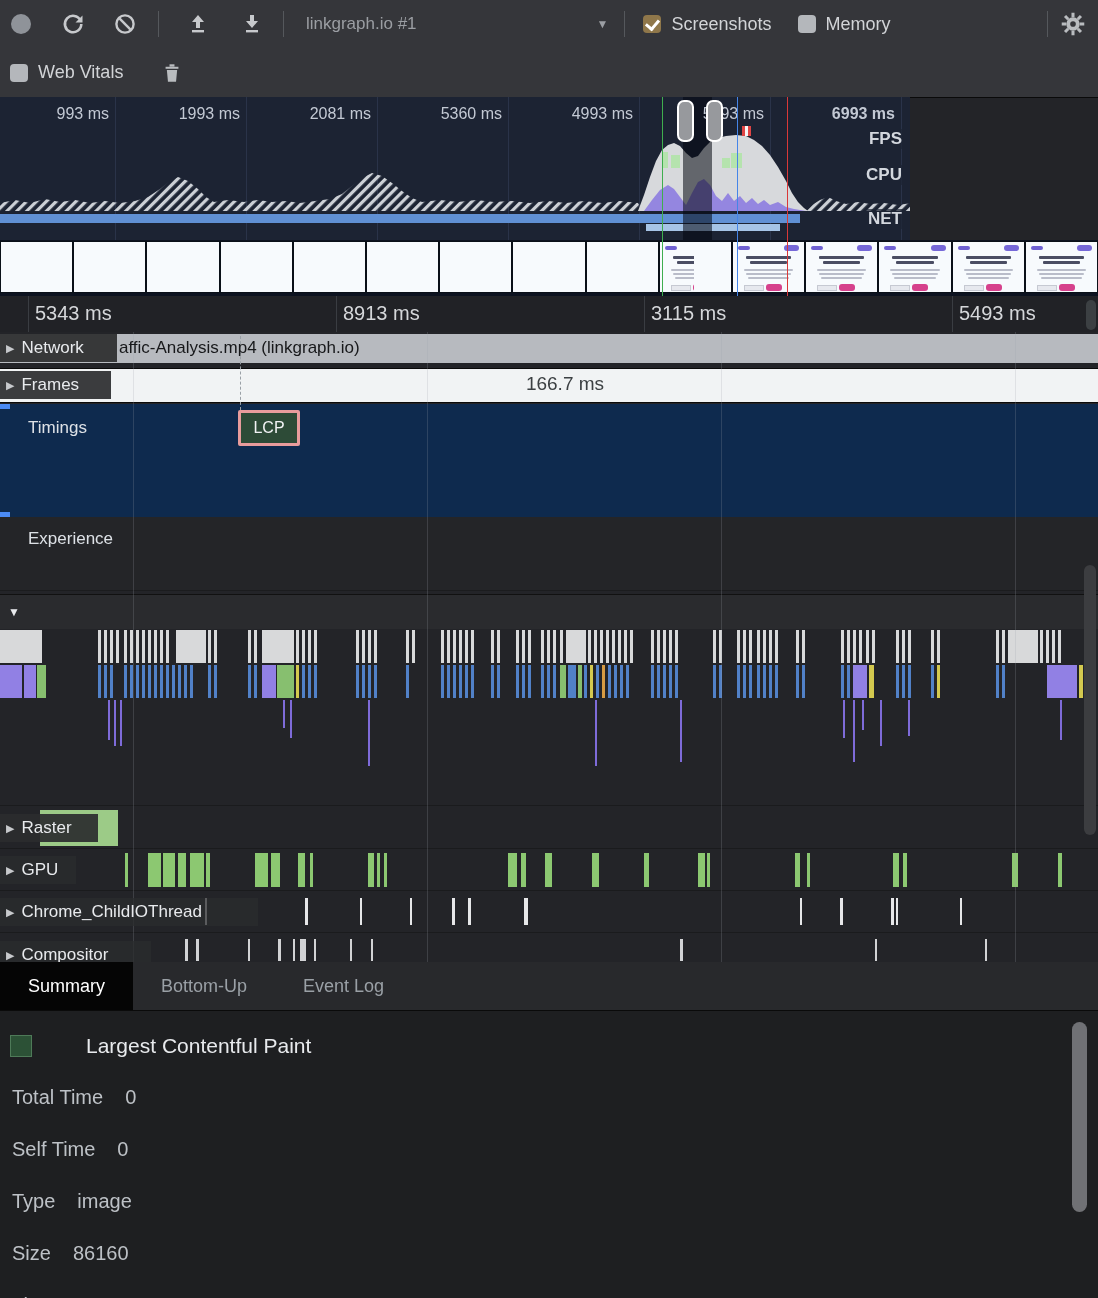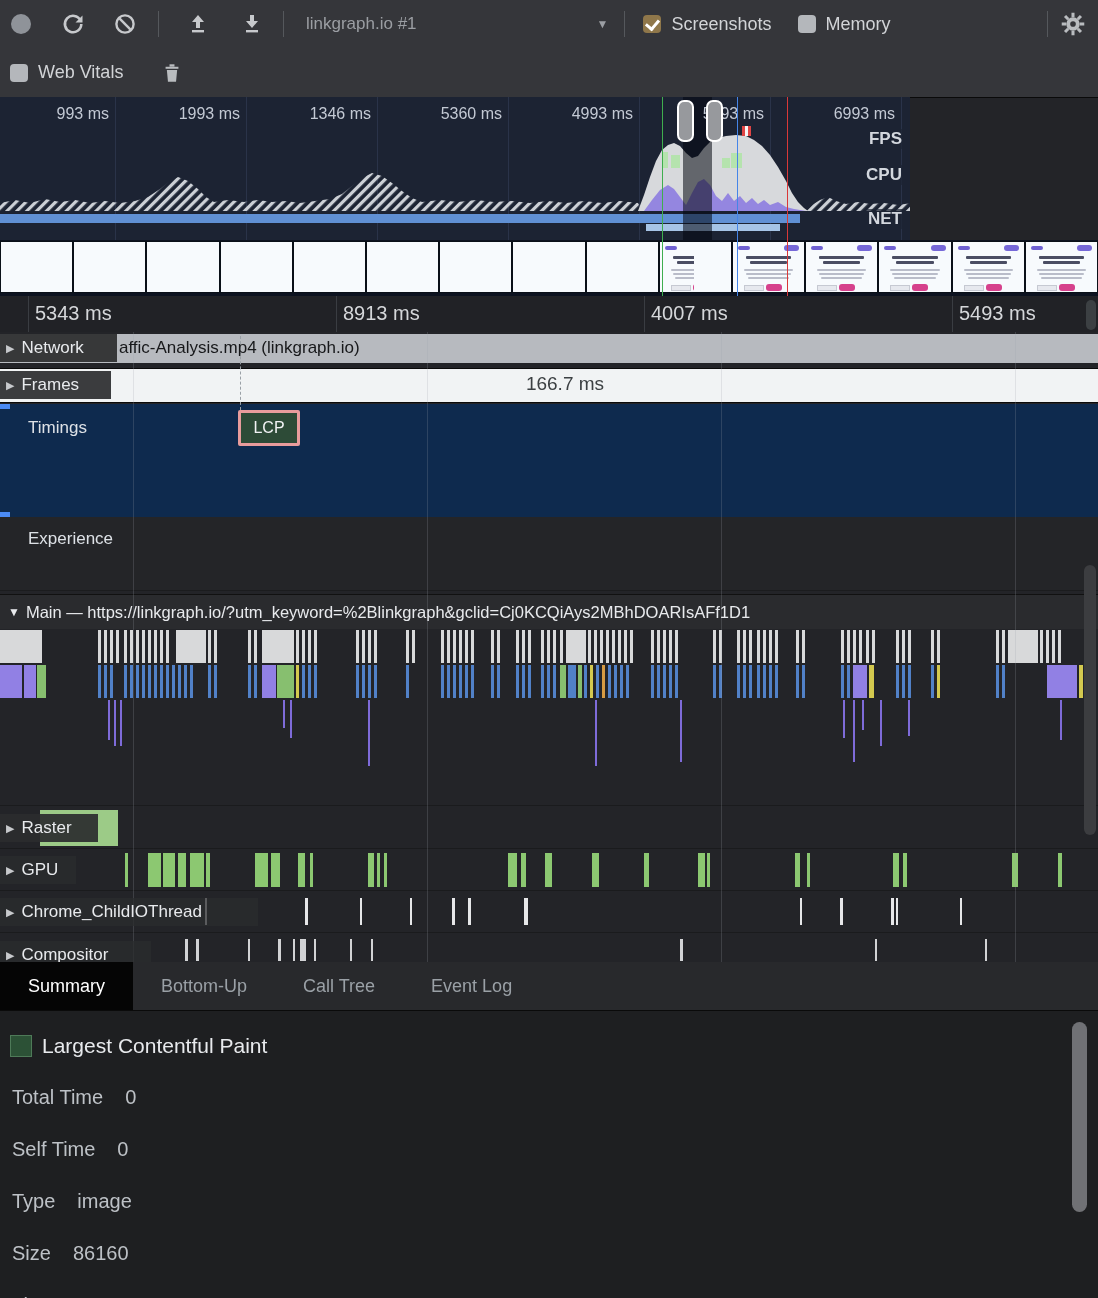--- a/index.html
+++ b/index.html
@@ -93,21 +93,21 @@
 
   #trk-scroll{left:1084px;top:565px;width:12px;height:270px;border-radius:6px;background:#3c3d40;z-index:40;}
 
   
   #tabbar{left:0;top:962px;width:1098px;height:48px;background:#28292c;border-bottom:1px solid #0a0a0a;display:flex;z-index:20;}
   .tab{line-height:48px;padding:0 28px;font-size:18px;color:#9aa0a6;}
   .tab.active{background:#050505;color:#ffffff;}
 
   
   #summary{left:0;top:1010px;width:1098px;height:288px;background:#1e1f21;overflow:hidden;}
-  #sum-title{position:absolute;left:10px;top:24px;display:flex;align-items:center;}
+  #sum-title{position:absolute;left:10px;top:24px;display:flex;align-items:center;gap:44px;}
   #sum-swatch{width:20px;height:20px;background:#2c5136;border:1px solid #4e7a58;margin-right:10px;}
   #sum-title span{color:#e8eaed;font-size:21px;}
   .sum-row{position:absolute;left:12px;color:#bdc1c6;font-size:20px;}
   .sum-row .val{margin-left:22px;}
   #sum-scroll{position:absolute;left:1072px;top:12px;width:15px;height:190px;border-radius:8px;background:#707175;}
 </style>
 </head>
 <body>
 
 <div id="app">
@@ -196,29 +196,29 @@
       <polygon fill="url(#hatch)" points="806,114 812,108 820,103 828,100 836,104 846,107 858,105 870,107 884,106 898,108 912,106 926,108 940,107 954,108 968,106 982,108 996,107 1010,108 1024,107 1038,108 1052,107 1066,108 1080,107 1097,108 1097,114"></polygon>
       <polygon fill="#d7d9dc" points="638,114 644,98 650,80 656,64 662,53 668,48 674,46 680,49 686,56 692,61 698,59 704,51 710,45 718,41 726,39 736,38 746,39 754,43 762,49 770,58 778,70 786,84 792,96 798,105 804,111 808,114"></polygon>
       <polygon fill="#8d7ce0" opacity="0.9" points="644,114 652,103 660,93 668,88 674,92 680,100 686,108 692,96 698,85 704,82 710,88 716,99 722,104 728,96 734,104 740,99 746,106 752,101 758,107 764,103 770,108 778,105 786,110 794,112 806,114"></polygon>
     </svg>
 
   <div class="ov-grid" style="left: 115px;"></div>
       <div class="ov-tick" style="left: 9px;">993 ms</div>
       <div class="ov-grid" style="left: 246px;"></div>
       <div class="ov-tick" style="left: 140px;">1993 ms</div>
       <div class="ov-grid" style="left: 377px;"></div>
-      <div class="ov-tick" style="left: 271px;">1346 ms</div>
+      <div class="ov-tick" style="left: 271px;">2081 ms</div>
       <div class="ov-grid" style="left: 508px;"></div>
       <div class="ov-tick" style="left: 402px;">5360 ms</div>
       <div class="ov-grid" style="left: 639px;"></div>
       <div class="ov-tick" style="left: 533px;">4993 ms</div>
       <div class="ov-grid" style="left: 770px;"></div>
       <div class="ov-tick" style="left: 664px;">5993 ms</div>
       <div class="ov-grid" style="left: 901px;"></div>
-      <div class="ov-tick" style="left: 795px;">6993 ms</div>
+      <div class="ov-tick" style="left: 795px; font-weight: bold;">6993 ms</div>
       <div class="ov-grid" style="left: 1032px;"></div>
       <div class="ov-tick" style="left: 926px;">7993 ms</div>
       <div class="ov-tick" style="left: 1057px;">8993 ms</div>
       <div class="fps-bar" style="left: 663px; width: 5px; height: 16px; top: 55px;"></div>
       <div class="fps-bar" style="left: 671px; width: 9px; height: 13px; top: 58px;"></div>
       <div class="fps-bar" style="left: 722px; width: 8px; height: 10px; top: 61px;"></div>
       <div class="fps-bar" style="left: 731px; width: 11px; height: 15px; top: 56px;"></div>
       <div class="candy" style="left: 711px; width: 12px; top: 29px;"></div>
       <div class="candy" style="left: 742px; width: 9px; top: 29px;"></div>
       <div class="net-bar" style="left: 0px; width: 800px; top: 117px; height: 9px; background: rgb(96, 144, 212);"></div>
@@ -316,21 +316,21 @@
       </div>
     </div>
 
   <div id="ruler" class="abs">
     <div class="ruler-cap"></div>
   <div class="ruler-mark" style="left: 28px;"></div>
       <div class="ruler-tick" style="left: 35px;">5343 ms</div>
       <div class="ruler-mark" style="left: 336px;"></div>
       <div class="ruler-tick" style="left: 343px;">8913 ms</div>
       <div class="ruler-mark" style="left: 644px;"></div>
-      <div class="ruler-tick" style="left: 651px;">4007 ms</div>
+      <div class="ruler-tick" style="left: 651px;">3115 ms</div>
       <div class="ruler-mark" style="left: 952px;"></div>
       <div class="ruler-tick" style="left: 959px;">5493 ms</div>
     </div>
 
   <div id="tracks" class="abs">
 
     <div id="net-bar" class="abs"></div>
     <span id="net-req">affic-Analysis.mp4 (linkgraph.io)</span>
     <div class="chip" style="left:0;top:2px;width:101px;">
       <span class="arr">▶</span>
@@ -353,21 +353,20 @@
         <span>LCP</span>
       </div>
     </div>
 
     <div id="exp-row" class="abs">
       <span class="plain-label" style="left:28px;top:12px;">Experience</span>
     </div>
 
     <div id="main-header" class="abs">
       <span class="arr">▼</span>
-      <span id="main-title">Main — https://linkgraph.io/?utm_keyword=%2Blinkgraph&amp;gclid=Cj0KCQiAys2MBhDOARIsAFf1D1</span>
     </div>
 
     <div id="flame" class="abs">
       <div class="frow-a">
           <div class="fbar" style="left: 0px; width: 42px; background: rgb(216, 217, 218);"></div>
           <div class="fbar" style="left: 98px; width: 3px; background: rgb(216, 217, 218);"></div>
           <div class="fbar" style="left: 104px; width: 3px; background: rgb(216, 217, 218);"></div>
           <div class="fbar" style="left: 110px; width: 3px; background: rgb(216, 217, 218);"></div>
           <div class="fbar" style="left: 116px; width: 3px; background: rgb(216, 217, 218);"></div>
           <div class="fbar" style="left: 124px; width: 3px; background: rgb(216, 217, 218);"></div>
@@ -642,21 +641,20 @@
       <div class="t-grid" style="left: 427px;"></div>
       <div class="t-grid" style="left: 721px;"></div>
       <div class="t-grid" style="left: 1015px;"></div>
     </div>
 
   <div id="trk-scroll" class="abs"></div>
 
   <div id="tabbar" class="abs">
       <div class="tab active">Summary</div>
       <div class="tab">Bottom-Up</div>
-      <div class="tab">Call Tree</div>
       <div class="tab">Event Log</div>
     </div>
 
   <div id="summary" class="abs">
     <div id="sum-title">
       <div id="sum-swatch" style="background: rgb(44, 81, 54);"></div>
       <span>Largest Contentful Paint</span>
     </div>
     <div id="sum-scroll"></div>
   <div class="sum-row" style="top: 76px;"><span>Total Time</span><span class="val">0</span></div>

